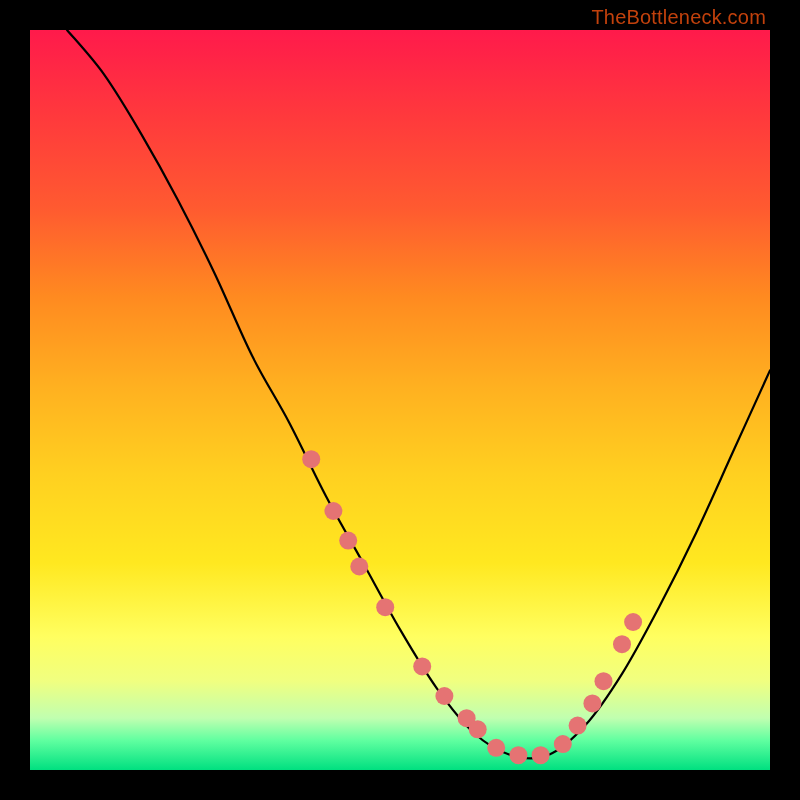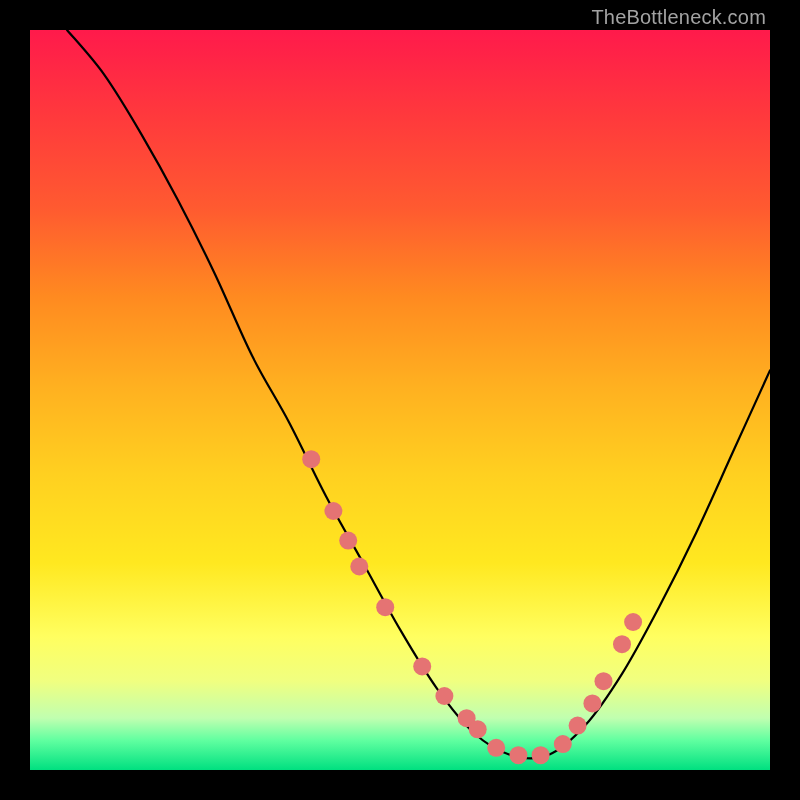--- a/index.html
+++ b/index.html
@@ -36,21 +36,21 @@
       #60ffa0 96%,
       #00e080 100%
     );
   }
   .watermark {
     position: absolute;
     top: 6px;
     right: 34px;
     font-family: Arial, Helvetica, sans-serif;
     font-size: 20px;
-    color: #a3a3a3;
+    color: #c2410c;
     letter-spacing: 0.2px;
   }
   svg.curve {
     position: absolute;
     left: 0;
     top: 0;
     width: 740px;
     height: 740px;
   }
   .curve path.line {

